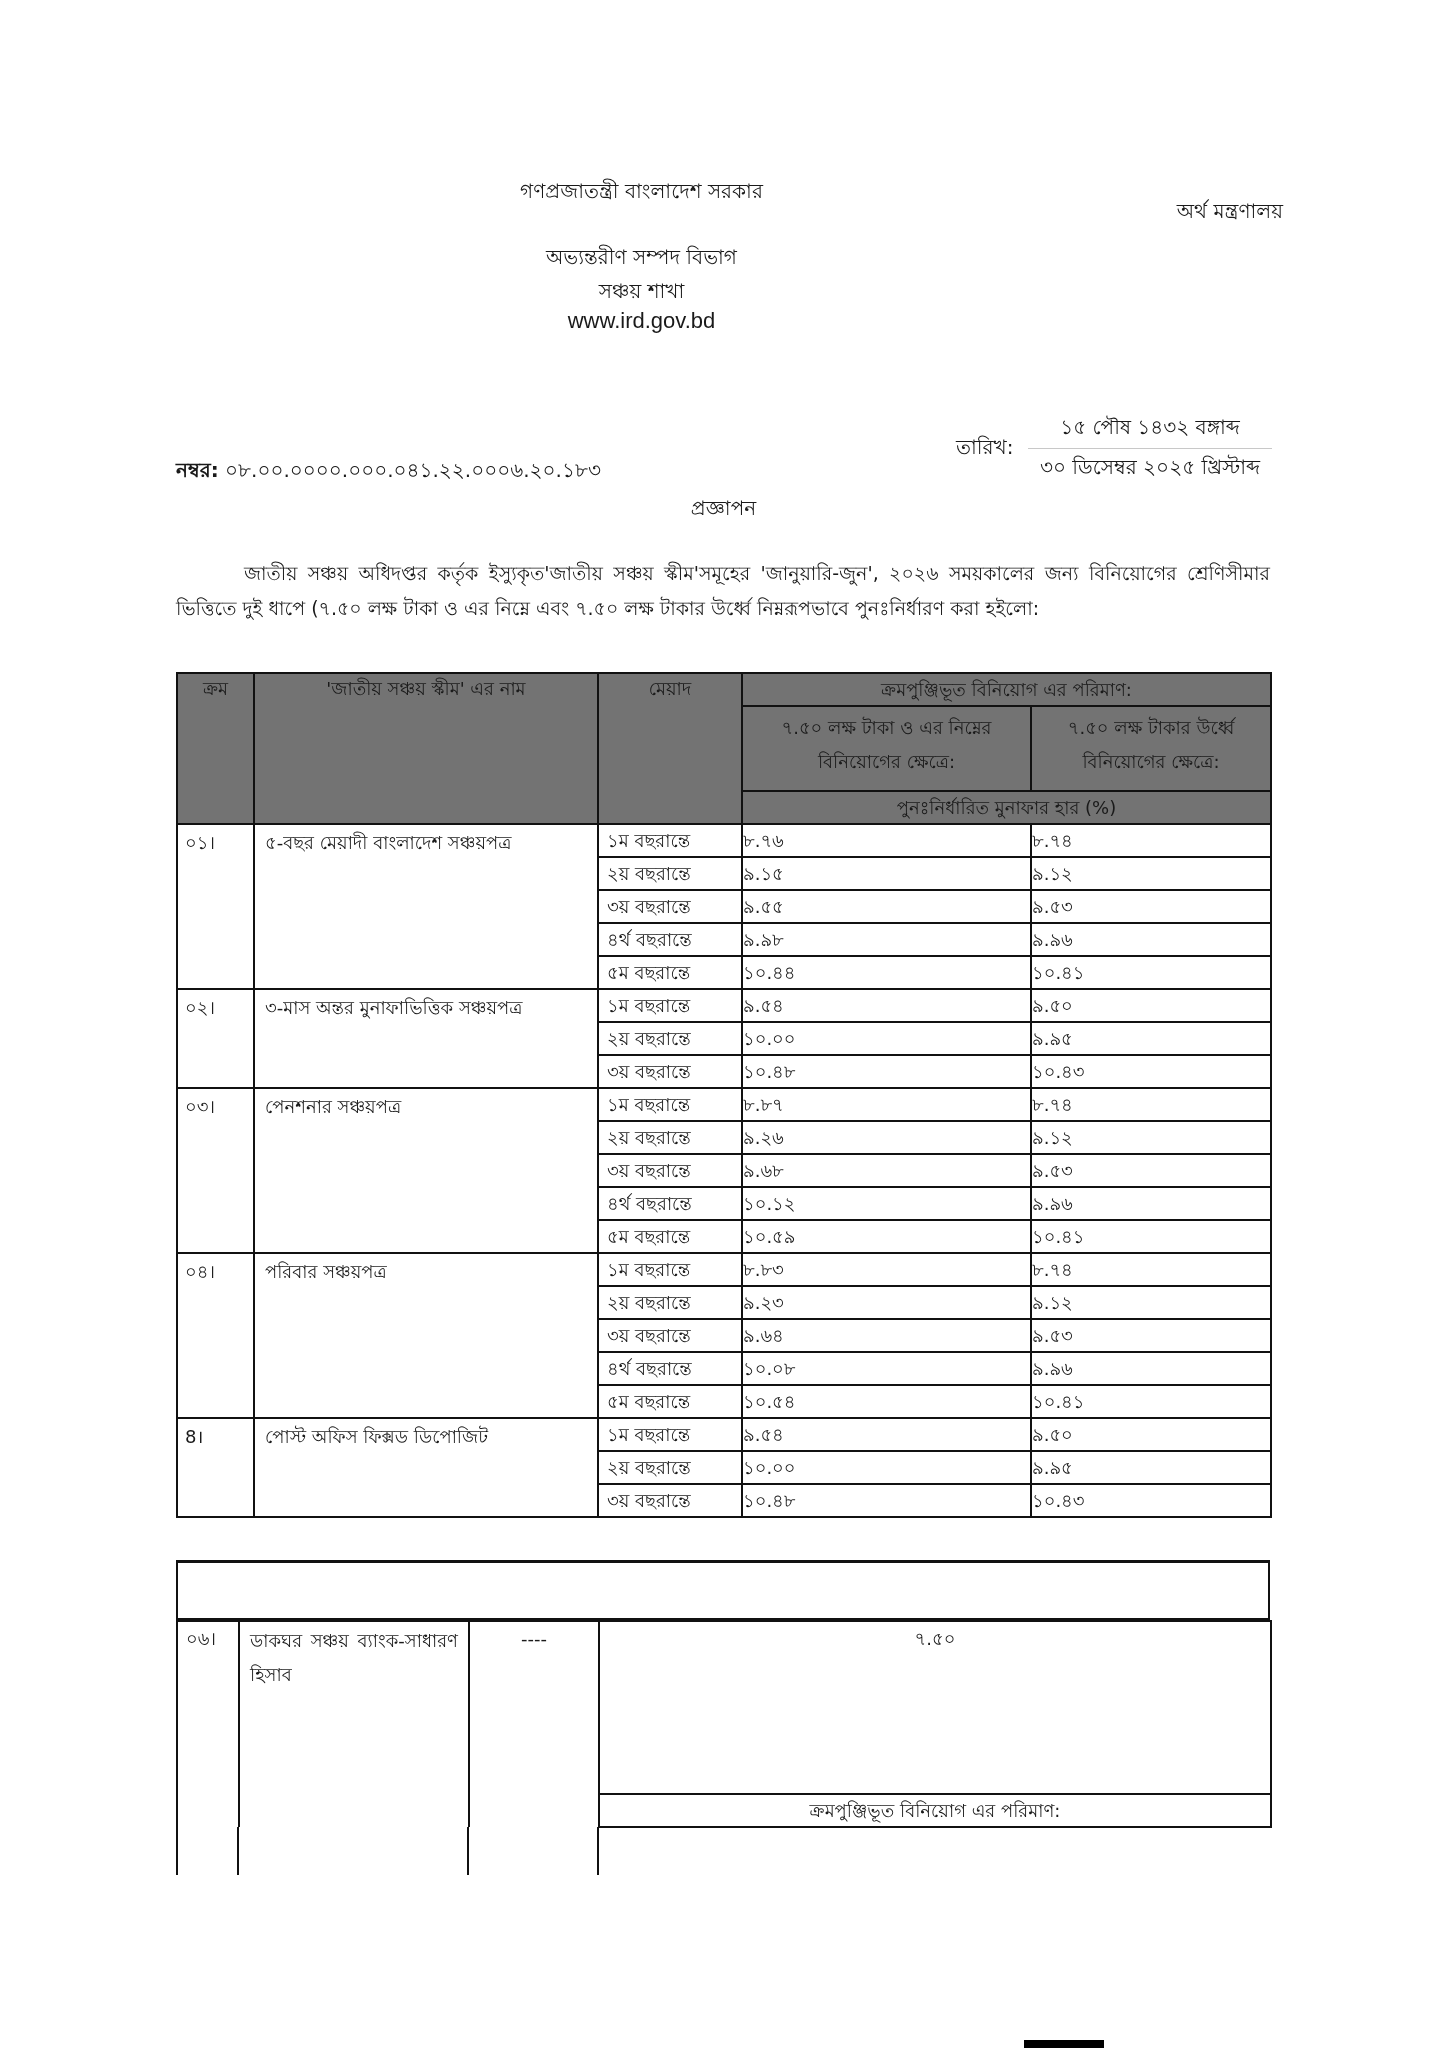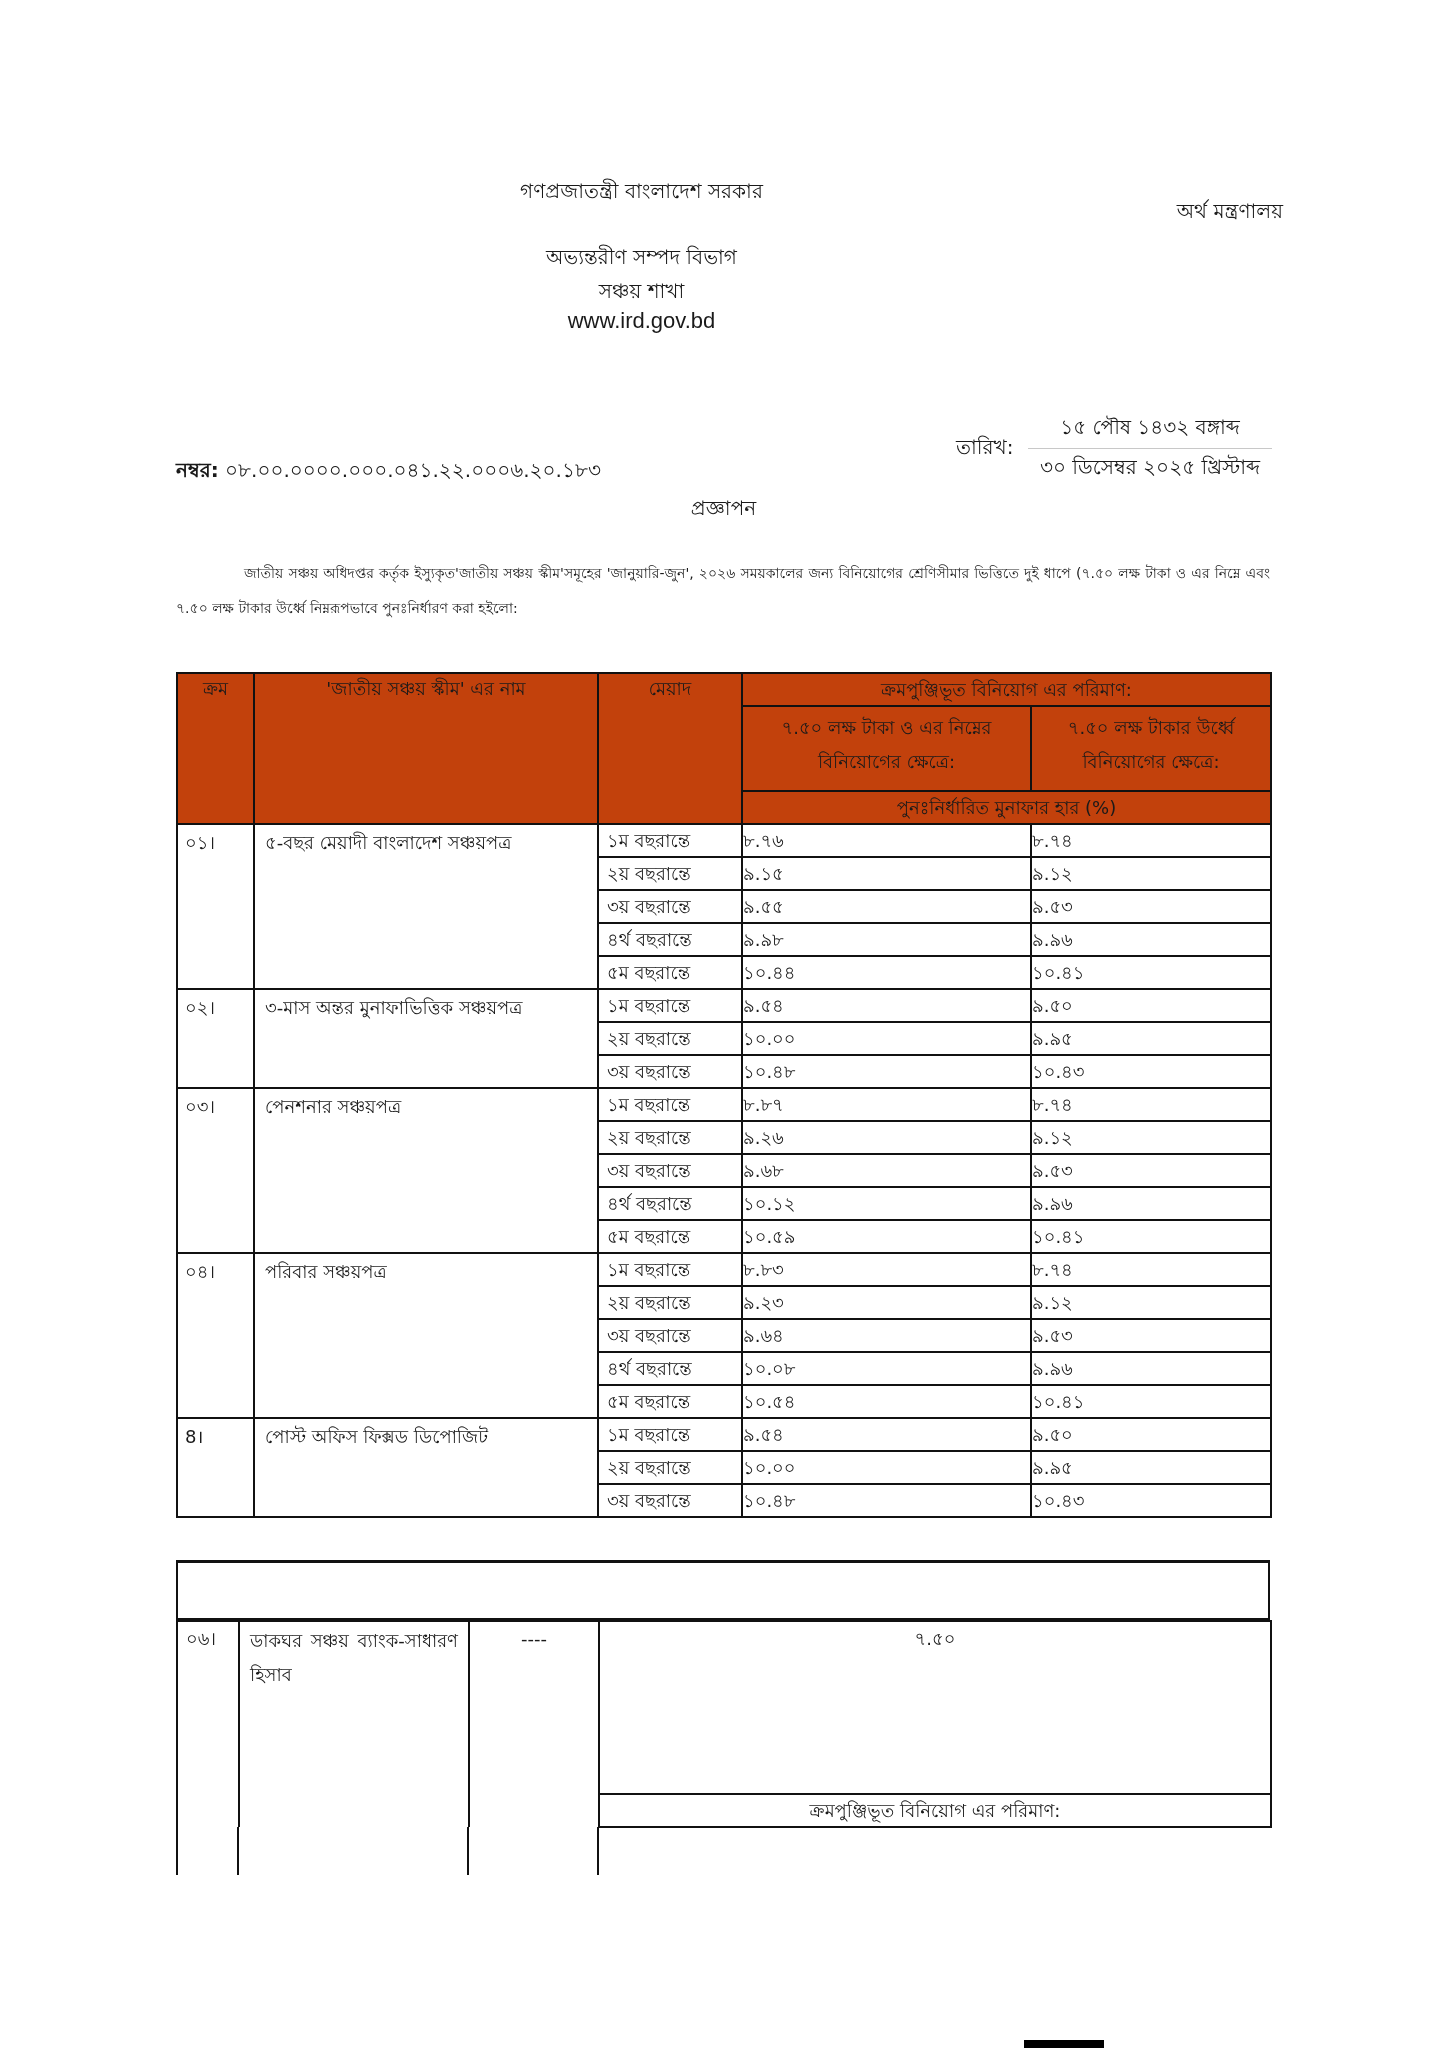--- a/index.html
+++ b/index.html
@@ -8,26 +8,26 @@
   .abs { position:absolute; }
   .hdr-line { position:absolute; left:0; width:1283px; text-align:center; font-size:20px; line-height:30px; }
   .url { font-family:"Liberation Sans", sans-serif; font-size:22px; }
   .memo { left:176px; top:455px; font-size:20px; white-space:nowrap; }
   .memo b { font-weight:bold; }
   .date-label { left:956px; top:432px; font-size:20px; }
   .date-top { left:1030px; top:412px; width:240px; text-align:center; font-size:20px; line-height:30px; }
   .date-rule { left:1028px; top:448px; width:244px; height:1px; background:#c8c8c8; }
   .date-bottom { left:1030px; top:452px; width:240px; text-align:center; font-size:20px; line-height:30px; }
   .notice-title { left:0; width:1447px; top:493px; text-align:center; font-size:20px; font-weight:normal; text-decoration:none; }
-  .para { left:176px; top:556px; width:1094px; font-size:14px; line-height:35px; text-align:justify; text-indent:68px; }
+  .para { left:176px; top:556px; width:1094px; font-size:19px; line-height:35px; text-align:justify; text-indent:68px; }
 
   table { border-collapse:collapse; position:absolute; table-layout:fixed; }
   td { border:2px solid #111; padding:0; font-size:18px; vertical-align:top; }
   .t1 { left:176px; top:672px; width:1094px; }
-  .t1 td.h { background:#c2410c; text-align:center; }
+  .t1 td.h { background:#737373; text-align:center; }
   .t1 tr.r td { height:31px; line-height:31px; }
   .t1 td.c { text-align:left; }
   .t1 td.sl { padding-left:7px; padding-top:2px; line-height:28px; }
   .t1 td.nm { padding-left:10px; padding-top:2px; line-height:28px; }
   .t1 td.tm { padding-left:8px; }
   .spacer { left:176px; top:1560px; width:1094px; height:60px; border:2px solid #111; border-top:3px solid #111; box-sizing:border-box; position:absolute; }
 
   .t2 { left:176px; top:1620px; width:1094px; }
   .t2 td { font-size:18px; }
   .bottom-cols { position:absolute; top:1827px; height:48px; width:2px; background:#111; }

